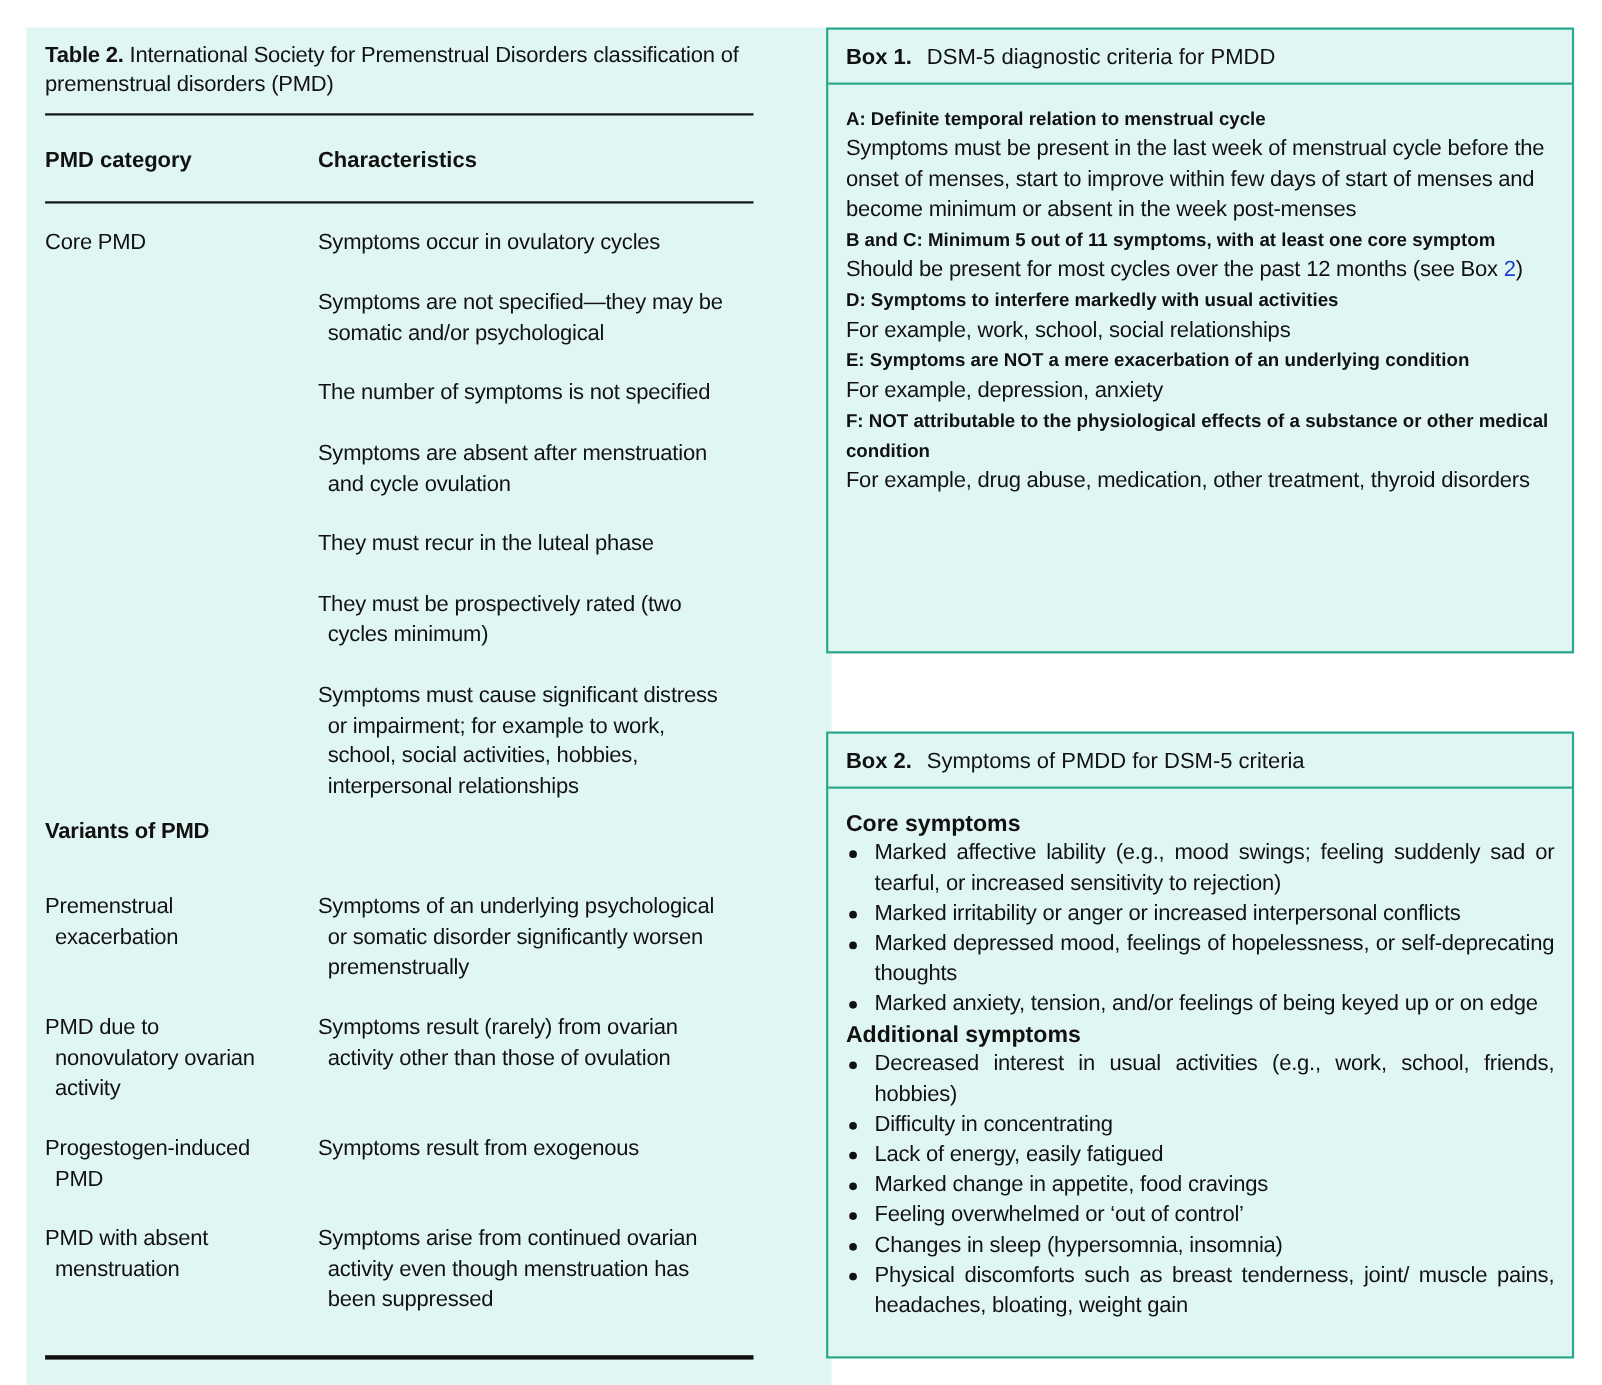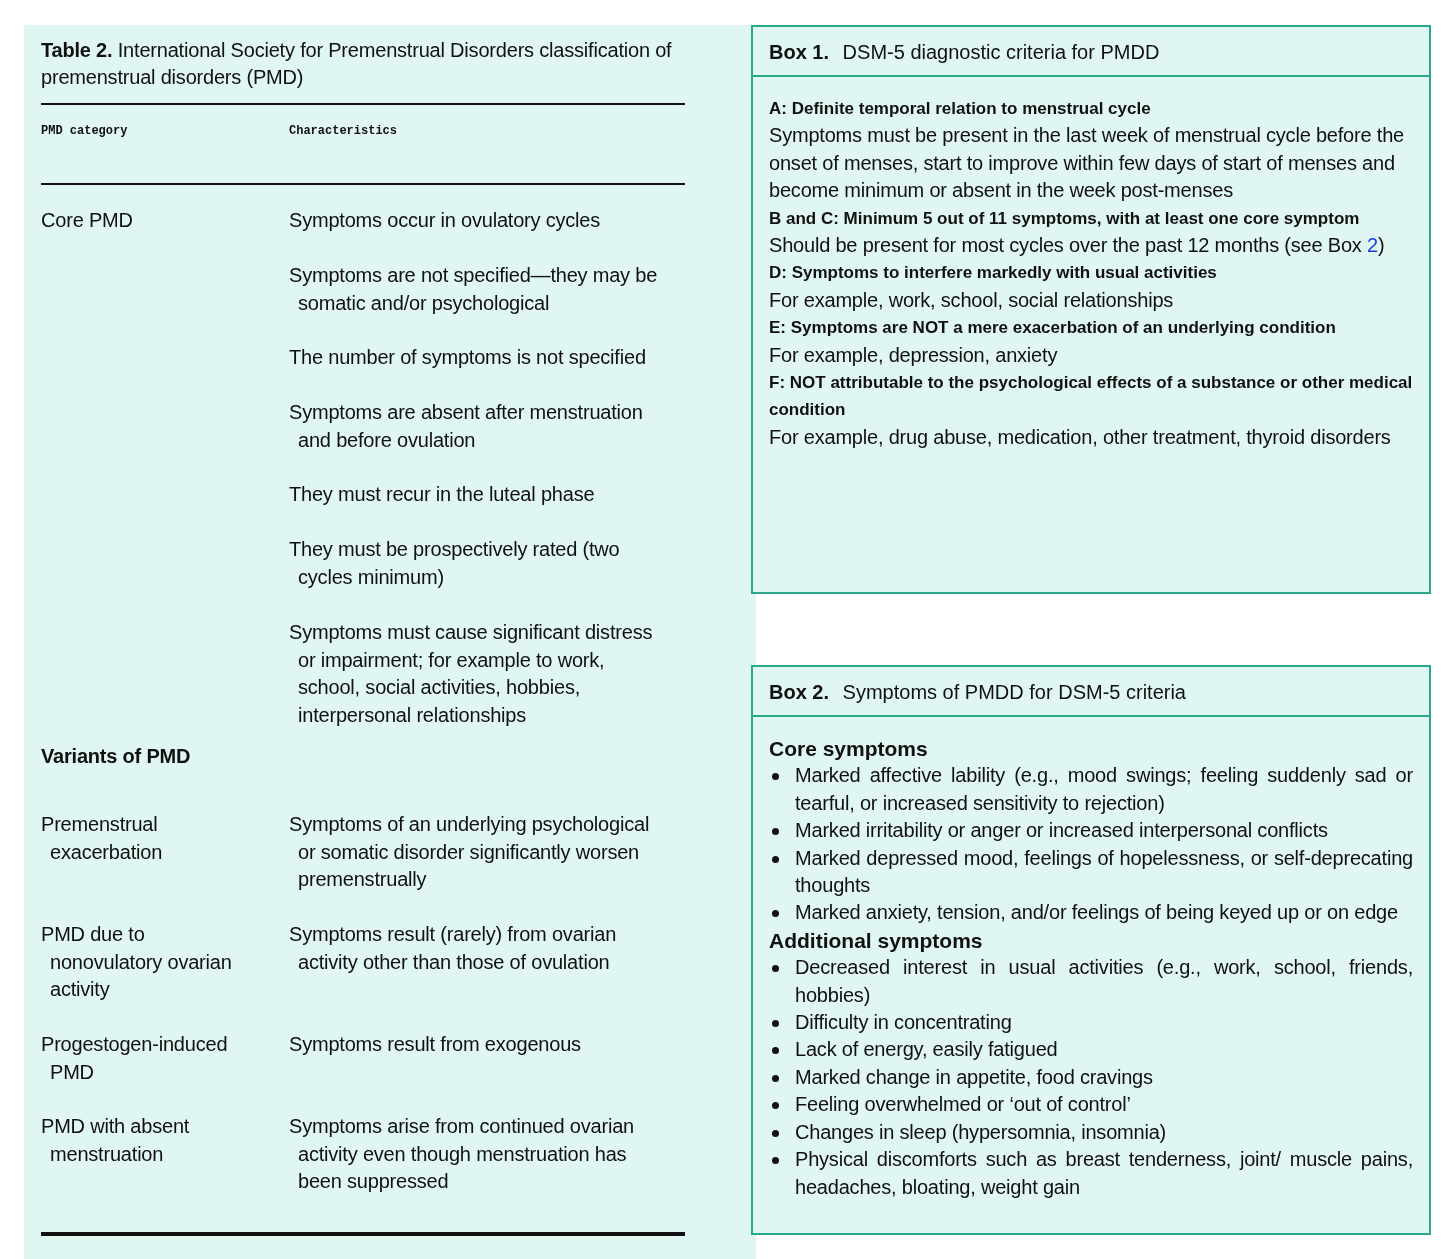--- a/index.html
+++ b/index.html
@@ -39,25 +39,24 @@
       position: absolute;
       left: 17px;
       width: 644px;
       background: #111;
     }
     .rule.r1 { top: 78px; height: 2px; }
     .rule.r2 { top: 158px; height: 2px; }
     .rule.r3 { top: 1207px; height: 4px; }
     .col-head {
       position: absolute;
-      top: 93px;
+      top: 108px;
       font-weight: bold;
-      font-size: 12px;
+      font-size: 20px;
       line-height: 26px;
-      font-family: Liberation Mono, monospace;
     }
     .col-head.c1 { left: 17px; }
     .col-head.c2 { left: 265px; }
 
     .cell {
       position: absolute;
       font-size: 20px;
       line-height: 27.5px;
       letter-spacing: -0.2px;
     }
@@ -136,21 +135,21 @@
   </div>
   <div class="cell char" style="top:237px">
     <span>Symptoms are not specified—they may be</span>
     <span class="cont">somatic and/or psychological</span>
   </div>
   <div class="cell char" style="top:319px">
     <span>The number of symptoms is not specified</span>
   </div>
   <div class="cell char" style="top:374px">
     <span>Symptoms are absent after menstruation</span>
-    <span class="cont">and before ovulation</span>
+    <span class="cont">and cycle ovulation</span>
   </div>
   <div class="cell char" style="top:456px">
     <span>They must recur in the luteal phase</span>
   </div>
   <div class="cell char" style="top:511px">
     <span>They must be prospectively rated (two</span>
     <span class="cont">cycles minimum)</span>
   </div>
   <div class="cell char" style="top:594px">
     <span>Symptoms must cause significant distress</span>
@@ -213,21 +212,21 @@
 
     <div class="crit-head">B and C: Minimum 5 out of 11 symptoms, with at least one core symptom</div>
     <div class="crit-text"><span>Should be present for most cycles over the past 12 months (see Box </span><span class="link">2</span><span>)</span></div>
 
     <div class="crit-head">D: Symptoms to interfere markedly with usual activities</div>
     <div class="crit-text">For example, work, school, social relationships</div>
 
     <div class="crit-head">E: Symptoms are NOT a mere exacerbation of an underlying condition</div>
     <div class="crit-text">For example, depression, anxiety</div>
 
-    <div class="crit-head">F: NOT attributable to the psychological effects of a substance or other medical condition</div>
+    <div class="crit-head">F: NOT attributable to the physiological effects of a substance or other medical condition</div>
     <div class="crit-text">For example, drug abuse, medication, other treatment, thyroid disorders</div>
 
   </div>
 </div>
 
 <div class="box box2">
   <div class="box-head">
     <span class="lbl">Box 2.</span>
     <span>Symptoms of PMDD for DSM-5 criteria</span>
   </div>

